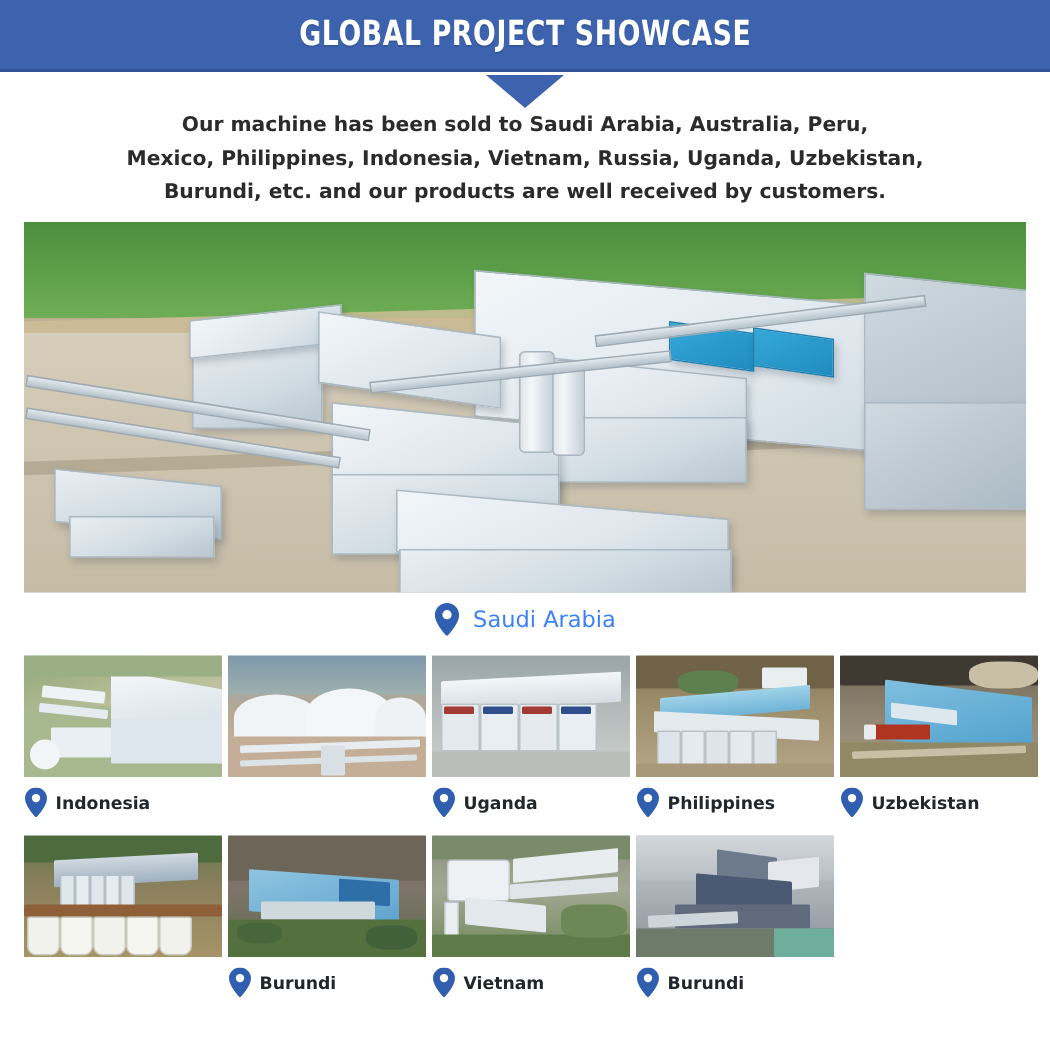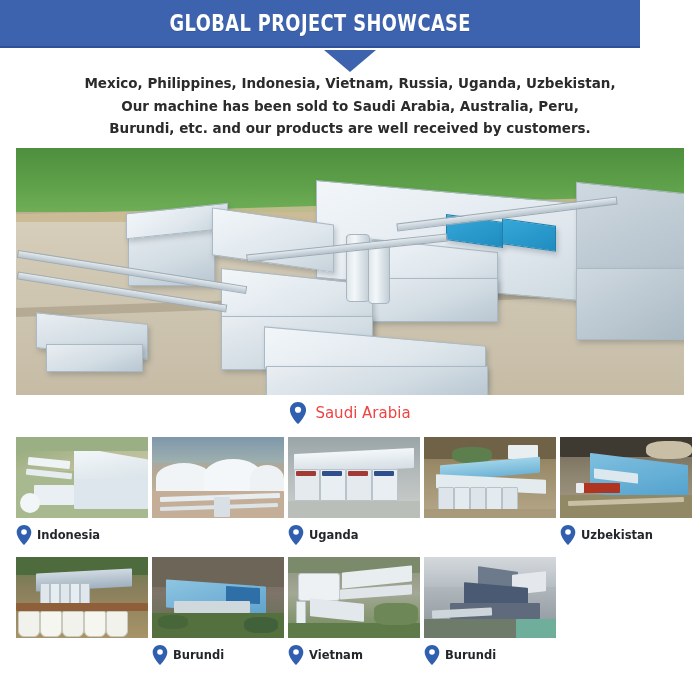--- a/index.html
+++ b/index.html
@@ -4,21 +4,21 @@
 <style>
   html,body{margin:0;padding:0;}
   body{
     width:700px;height:700px;overflow:hidden;background:#ffffff;
     font-family:"Liberation Sans",sans-serif;
   }
   .page{position:relative;width:700px;height:700px;background:#fff;}
 
   
   .header-bar{
-    position:absolute;left:0;top:0;width:640px;height:48px;
+    position:absolute;left:0;top:0;width:700px;height:48px;
     background:#3d63ae;border-bottom:2px solid #2f5199;
     display:flex;align-items:center;justify-content:center;
     box-sizing:border-box;
   }
   .header-title{
     color:#ffffff;font-size:23px;font-weight:bold;
     letter-spacing:.5px;
     font-family:"DejaVu Sans Condensed","Liberation Sans",sans-serif;
     transform:scaleX(.86);transform-origin:center;
     text-shadow:0 1px 0 rgba(0,0,0,.12);
@@ -69,21 +69,21 @@
       border:1px solid #a9b6c0;border-radius:3px;}
   .belt{position:absolute;height:6px;background:linear-gradient(180deg,#e3e9ee,#b6c3cc);
       border:1px solid #9daab4;}
 
   
   .hero-caption{
     position:absolute;left:0;top:400px;width:700px;height:26px;
     display:flex;align-items:center;justify-content:center;gap:8px;
   }
   .caption-text{
-    font-size:15px;color:#ef4444;font-weight:500;
+    font-size:15px;color:#3b82f6;font-weight:500;
     font-family:"DejaVu Sans","Liberation Sans",sans-serif;
   }
 
   
   .pin{width:18px;height:22px;flex:0 0 18px;display:block;}
   .pin-sm{width:16px;height:20px;flex:0 0 16px;display:block;}
 
   
   .grid-row{position:absolute;left:16px;width:668px;display:flex;gap:4px;}
   .row1{top:437px;}
@@ -113,22 +113,22 @@
 
   <div class="header-bar">
     <div class="header-title">GLOBAL PROJECT SHOWCASE</div>
   </div>
 
   <div class="arrow-wrap">
     <div class="arrow-down"></div>
   </div>
 
   <div class="intro">
+    <div>Our machine has been sold to Saudi Arabia, Australia, Peru,</div>
     <div>Mexico, Philippines, Indonesia, Vietnam, Russia, Uganda, Uzbekistan,</div>
-    <div>Our machine has been sold to Saudi Arabia, Australia, Peru,</div>
     <div>Burundi, etc. and our products are well received by customers.</div>
   </div>
 
   <div class="hero">
     <div class="sky"></div>
     <div class="field-a"></div>
     <div class="field-b"></div>
     <div class="ground"></div>
     <div class="road"></div>
 
@@ -234,20 +234,27 @@
         <div class="t-b" style="left:28px;top:10px;width:40px;height:16px;background:#5d7f4d;border-radius:40%;"></div>
         <div class="t-b" style="left:84px;top:8px;width:30px;height:14px;background:#e9eef1;"></div>
         <div class="t-b" style="left:16px;top:24px;width:100px;height:16px;background:linear-gradient(180deg,#9fd3e8,#6fb3d6);transform:skewY(-5deg);"></div>
         <div class="t-b" style="left:12px;top:40px;width:110px;height:14px;background:#e4ebef;transform:skewY(3deg);"></div>
         <div class="t-b" style="left:14px;top:50px;width:14px;height:22px;background:#dde5ea;border:1px solid #b7c2c9;"></div>
         <div class="t-b" style="left:30px;top:50px;width:14px;height:22px;background:#e3ebef;border:1px solid #b7c2c9;"></div>
         <div class="t-b" style="left:46px;top:50px;width:14px;height:22px;background:#dde5ea;border:1px solid #b7c2c9;"></div>
         <div class="t-b" style="left:62px;top:50px;width:14px;height:22px;background:#e3ebef;border:1px solid #b7c2c9;"></div>
         <div class="t-b" style="left:78px;top:50px;width:14px;height:22px;background:#dde5ea;border:1px solid #b7c2c9;"></div>
         <div class="t-b" style="left:0;top:72px;width:132px;height:9px;background:#a8997a;"></div>
+      </div>
+      <div class="cell-label">
+        <svg class="pin-sm" viewBox="0 0 24 30">
+          <path d="M12 0C5.9 0 1 4.8 1 10.8c0 7.6 9.3 17.6 10.1 18.5.5.5 1.3.5 1.8 0C13.7 28.4 23 18.4 23 10.8 23 4.8 18.1 0 12 0z" fill="#2f5fae"></path>
+          <circle cx="12" cy="10.6" r="4.2" fill="#ffffff"></circle>
+        </svg>
+        <span>Philippines</span>
       </div>
     </div>
 
     <div class="cell">
       <div class="thumb">
         <div class="t-bg" style="background:linear-gradient(180deg,#6b6250 0%,#8d8470 45%,#a79d86 100%);"></div>
         <div class="t-b" style="left:0;top:0;width:132px;height:20px;background:#3e3a31;"></div>
         <div class="t-b" style="left:86px;top:4px;width:46px;height:18px;background:#c9bfa7;border-radius:40%;"></div>
         <div class="t-b" style="left:30px;top:22px;width:98px;height:40px;background:linear-gradient(160deg,#7fc0e0,#4e9ecb);transform:skewY(7deg);"></div>
         <div class="t-b" style="left:34px;top:34px;width:44px;height:10px;background:#dce8ee;transform:skewY(7deg);"></div>

